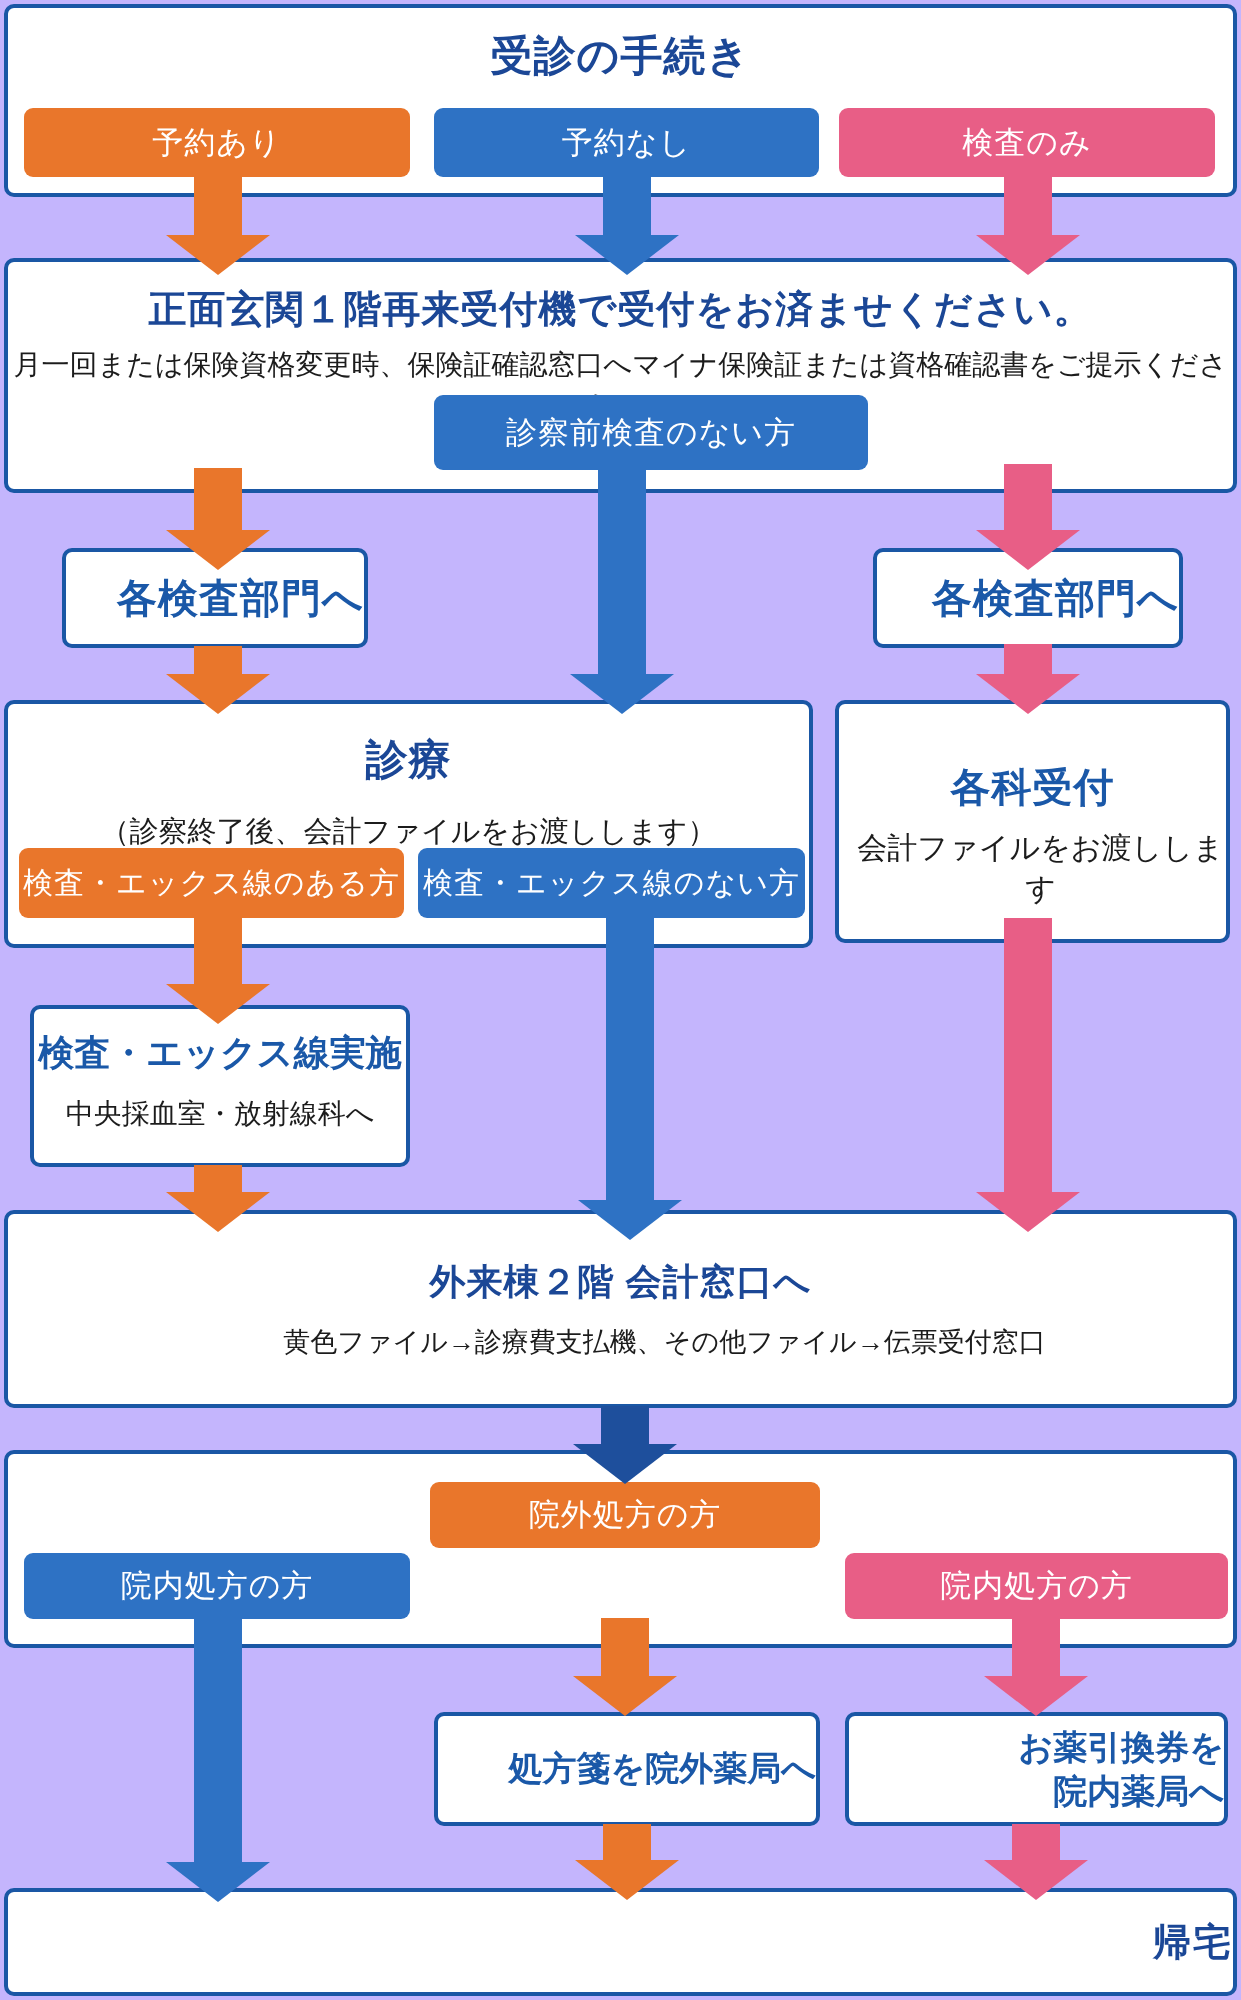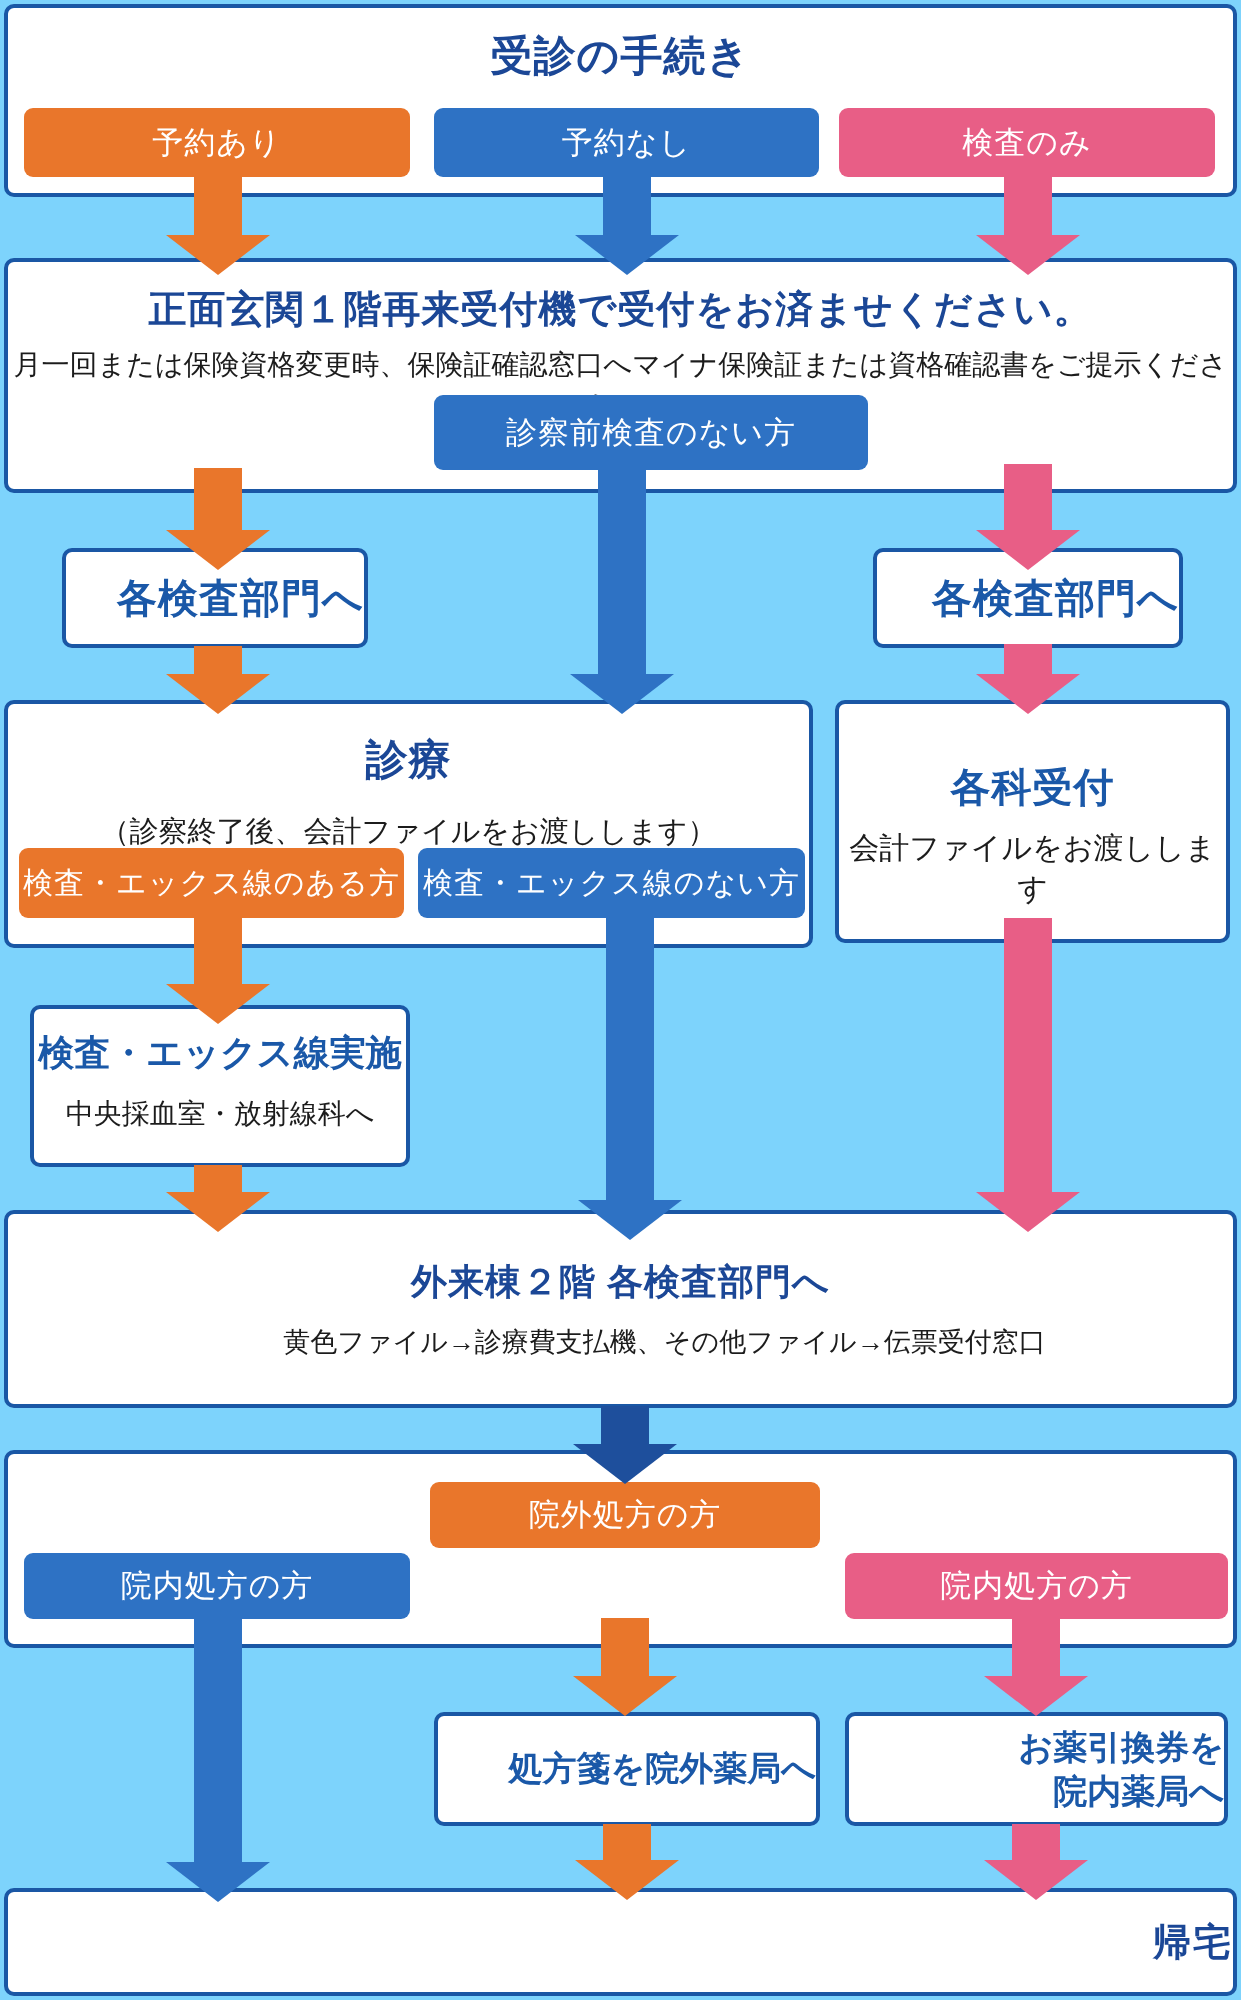--- a/index.html
+++ b/index.html
@@ -7,21 +7,21 @@
     --blue:#2E72C4;
     --pink:#E85E86;
     --navy-arrow:#1E4F9C;
     --border:#1A57A5;
     --navy-text:#1B4796;
     --blue-text:#1A58A8;
     --black-text:#1C1C1C;
   }
   html,body{margin:0;padding:0;background:#fff;}
   body{font-family:"Liberation Sans","DejaVu Sans",sans-serif;}
-  .stage{position:relative;width:1241px;height:2000px;background:#7dd3fc;overflow:hidden;}
+  .stage{position:relative;width:1241px;height:2000px;background:#c4b5fd;overflow:hidden;}
 
   .box{position:absolute;background:#fff;border:4px solid var(--border);
        border-radius:10px;box-sizing:border-box;}
 
   .btn{position:absolute;border-radius:9px;color:#fff;font-weight:400;
        display:flex;align-items:center;justify-content:center;
        letter-spacing:1px;box-sizing:border-box;font-size:31px;}
   .btn.orange{background:var(--orange);}
   .btn.blue{background:var(--blue);}
   .btn.pink{background:var(--pink);}
@@ -68,28 +68,28 @@
   </div>
 
   <div class="box" style="left:4px;top:700px;width:809px;height:248px;"></div>
   <div class="t navy" style="top:732px;width:809px;left:4px;font-size:42px;">診療</div>
   <div class="t black" style="top:812px;width:809px;left:4px;font-size:29px;letter-spacing:0;">（診察終了後、会計ファイルをお渡しします）</div>
   <div class="btn orange" style="left:19px;top:848px;width:385px;height:70px;font-size:30px;">検査・エックス線のある方</div>
   <div class="btn blue" style="left:418px;top:848px;width:387px;height:70px;font-size:30px;">検査・エックス線のない方</div>
 
   <div class="box" style="left:835px;top:700px;width:395px;height:243px;"></div>
   <div class="t bluetxt" style="left:835px;width:395px;top:760px;font-size:40px;">各科受付</div>
-  <div class="t black" style="left:835px;width:395px;top:828px;font-size:30px;letter-spacing:0;">会計ファイルをお渡しします</div>
+  <div class="t black" style="left:835px;width:395px;top:828px;font-size:30px;letter-spacing:0;padding-left:8px;">会計ファイルをお渡しします</div>
 
   <div class="box" style="left:30px;top:1005px;width:380px;height:162px;"></div>
   <div class="t bluetxt" style="left:30px;width:380px;top:1029px;font-size:36px;letter-spacing:0;">検査・エックス線実施</div>
   <div class="t black" style="left:30px;width:380px;top:1095px;font-size:28px;letter-spacing:0;">中央採血室・放射線科へ</div>
 
   <div class="box" style="left:4px;top:1210px;width:1233px;height:198px;"></div>
-  <div class="t navy" style="top:1258px;font-size:36px;">外来棟２階 各検査部門へ</div>
+  <div class="t navy" style="top:1258px;font-size:36px;">外来棟２階 会計窓口へ</div>
   <div class="t black" style="top:1324px;font-size:27px;letter-spacing:0;padding-left:44px;">黄色ファイル→診療費支払機、その他ファイル→伝票受付窓口</div>
 
   <div class="box" style="left:4px;top:1450px;width:1233px;height:198px;"></div>
   <div class="btn blue" style="left:24px;top:1553px;width:386px;height:66px;">院内処方の方</div>
   <div class="btn orange" style="left:430px;top:1482px;width:390px;height:66px;">院外処方の方</div>
   <div class="btn pink" style="left:845px;top:1553px;width:383px;height:66px;">院内処方の方</div>
 
   <div class="box centerbox" style="left:434px;top:1712px;width:386px;height:114px;">
     <span class="bluetxt" style="font-size:34px;font-weight:700;letter-spacing:0;">処方箋を院外薬局へ</span>
   </div>

